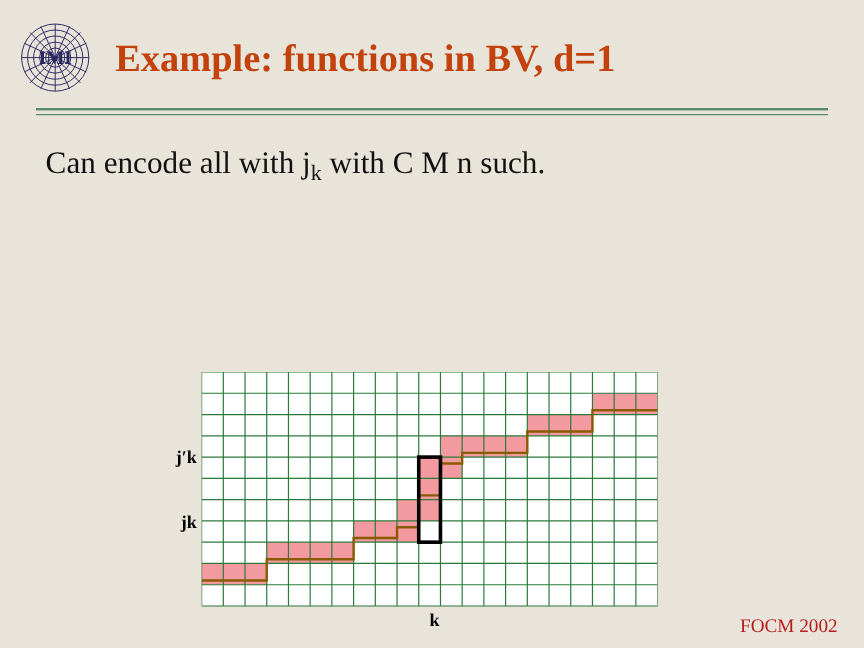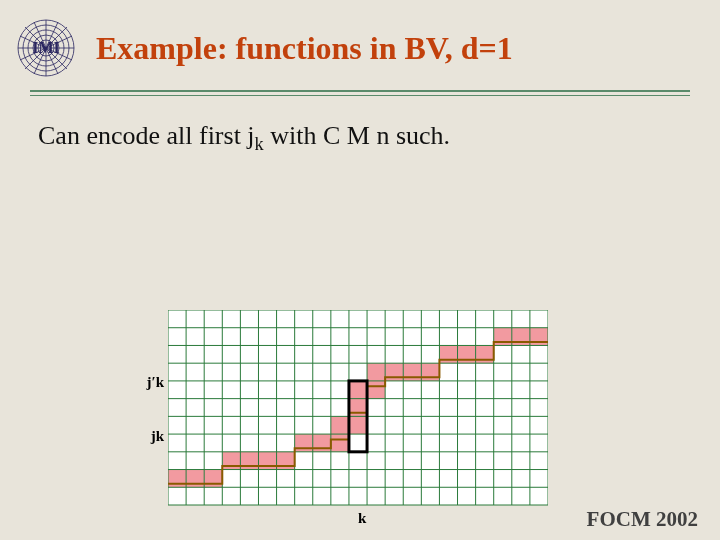--- a/index.html
+++ b/index.html
@@ -62,23 +62,23 @@
     font-size: 15px;
     font-weight: bold;
   }
   .lbl-jpk { position:absolute; top:64px; right:4px; }
   .lbl-jk  { position:absolute; top:118px; right:4px; }
   .lbl-k   { position:absolute; left:190px; top:200px; font-size:15px; font-weight:bold; }
   .footer {
     position: absolute;
     right: 22px;
     bottom: 8px;
-    font-size: 21px;
-    font-weight: bold;
-    color: #404040;
+    font-size: 16px;
+    font-weight: normal;
+    color: #b91c1c;
   }
 </style>
 </head>
 <body>
 
 <div class="header">
   <div class="logo">
     <svg width="60" height="60" viewBox="0 0 60 60">
       <g stroke="#2a2660" stroke-width="0.8" fill="none">
         <circle cx="30" cy="30" r="28"></circle>
@@ -99,21 +99,21 @@
     </svg>
   </div>
   <div class="title">Example: functions in BV, d=1</div>
 </div>
 
 <div class="divider1"></div>
 <div class="divider2"></div>
 
 <div class="body">
   <div>
-    <span>Can encode all first j</span><sub>k</sub><span> with C M n such.</span>
+    <span>Can encode all with j</span><sub>k</sub><span> with C M n such.</span>
   </div>
 </div>
 
 <div class="chart-wrap">
   <svg id="chart-svg" width="380" height="200" viewBox="0 0 380 200">
     <rect x="0" y="0" width="380" height="195" fill="#fff"></rect>
     <g id="chart-band">
         <rect x="0" y="159.54545454545456" width="18.095238095238095" height="17.72727272727272" fill="#f29aa0"></rect>
         <rect x="18.095238095238095" y="159.54545454545456" width="18.095238095238095" height="17.72727272727272" fill="#f29aa0"></rect>
         <rect x="36.19047619047619" y="159.54545454545456" width="18.095238095238095" height="17.72727272727272" fill="#f29aa0"></rect>

